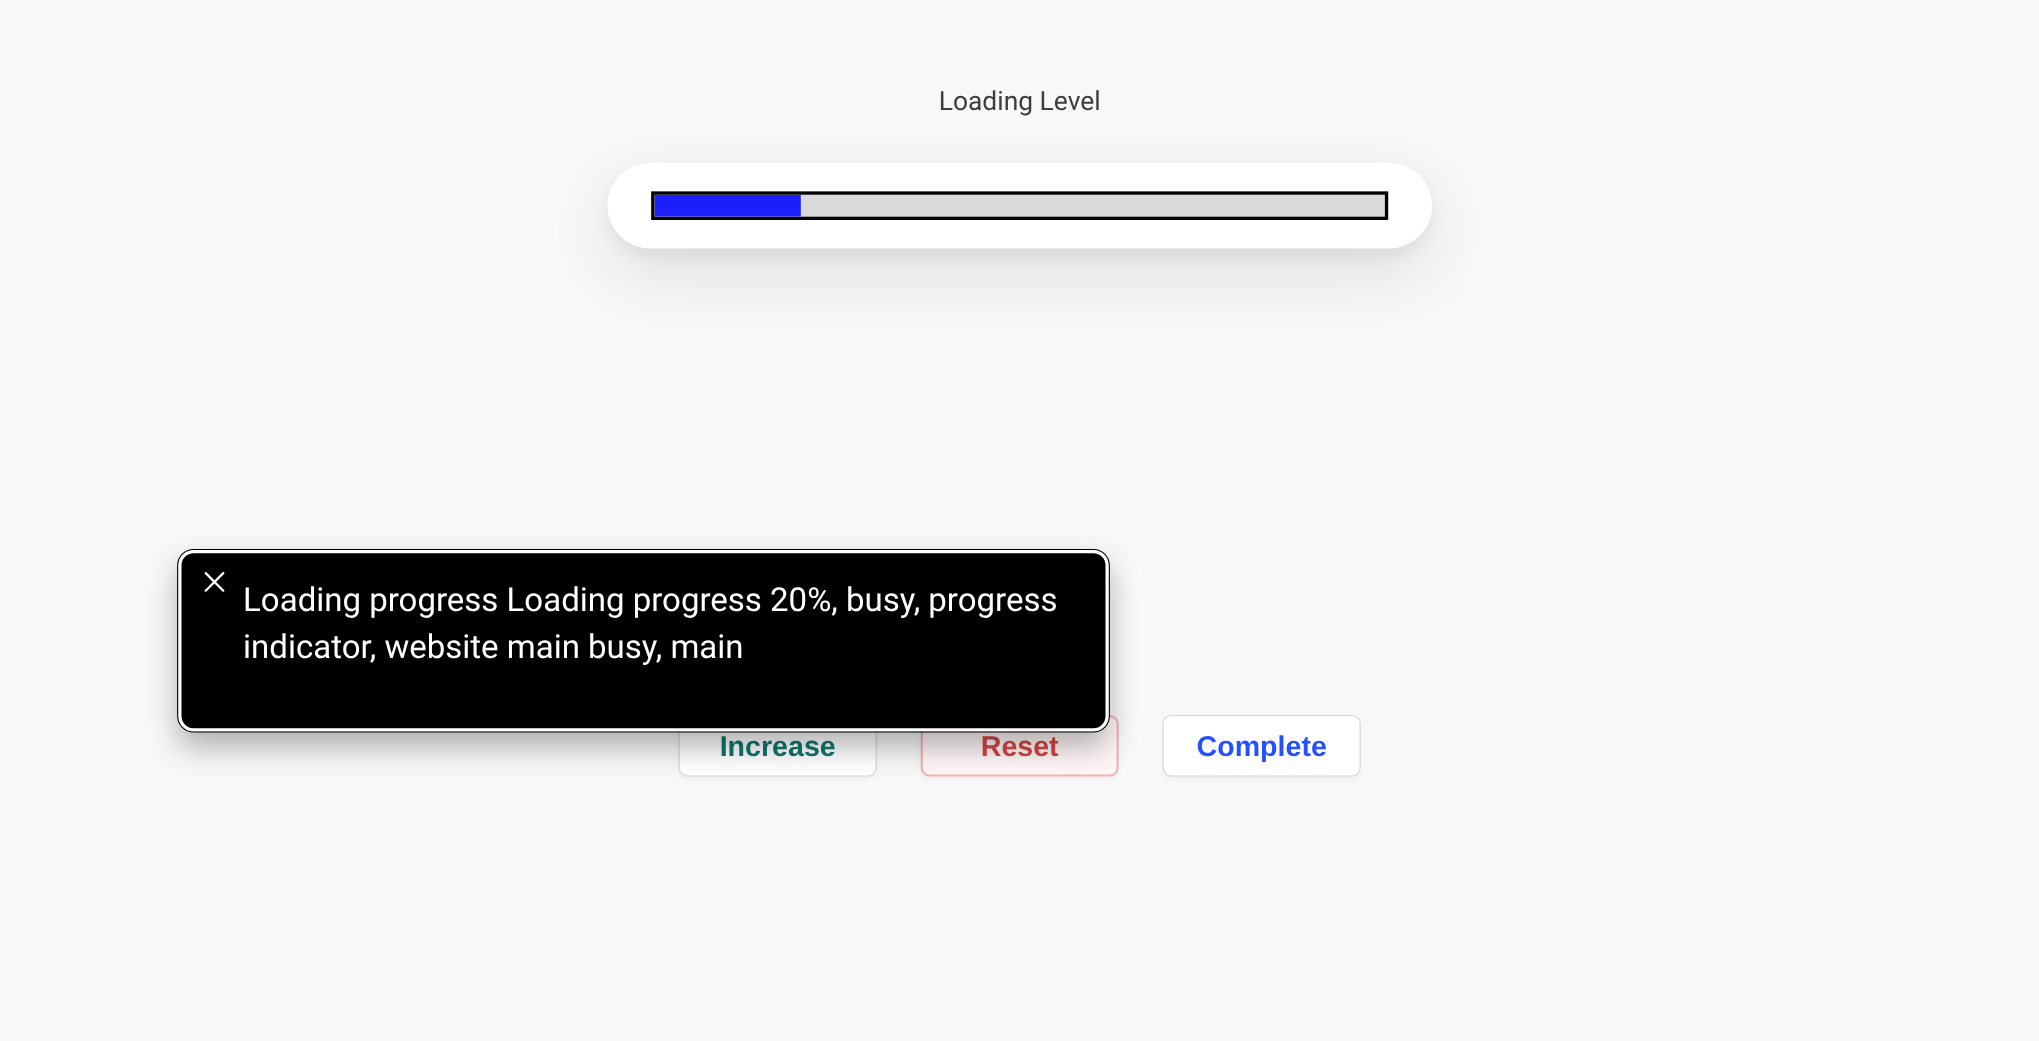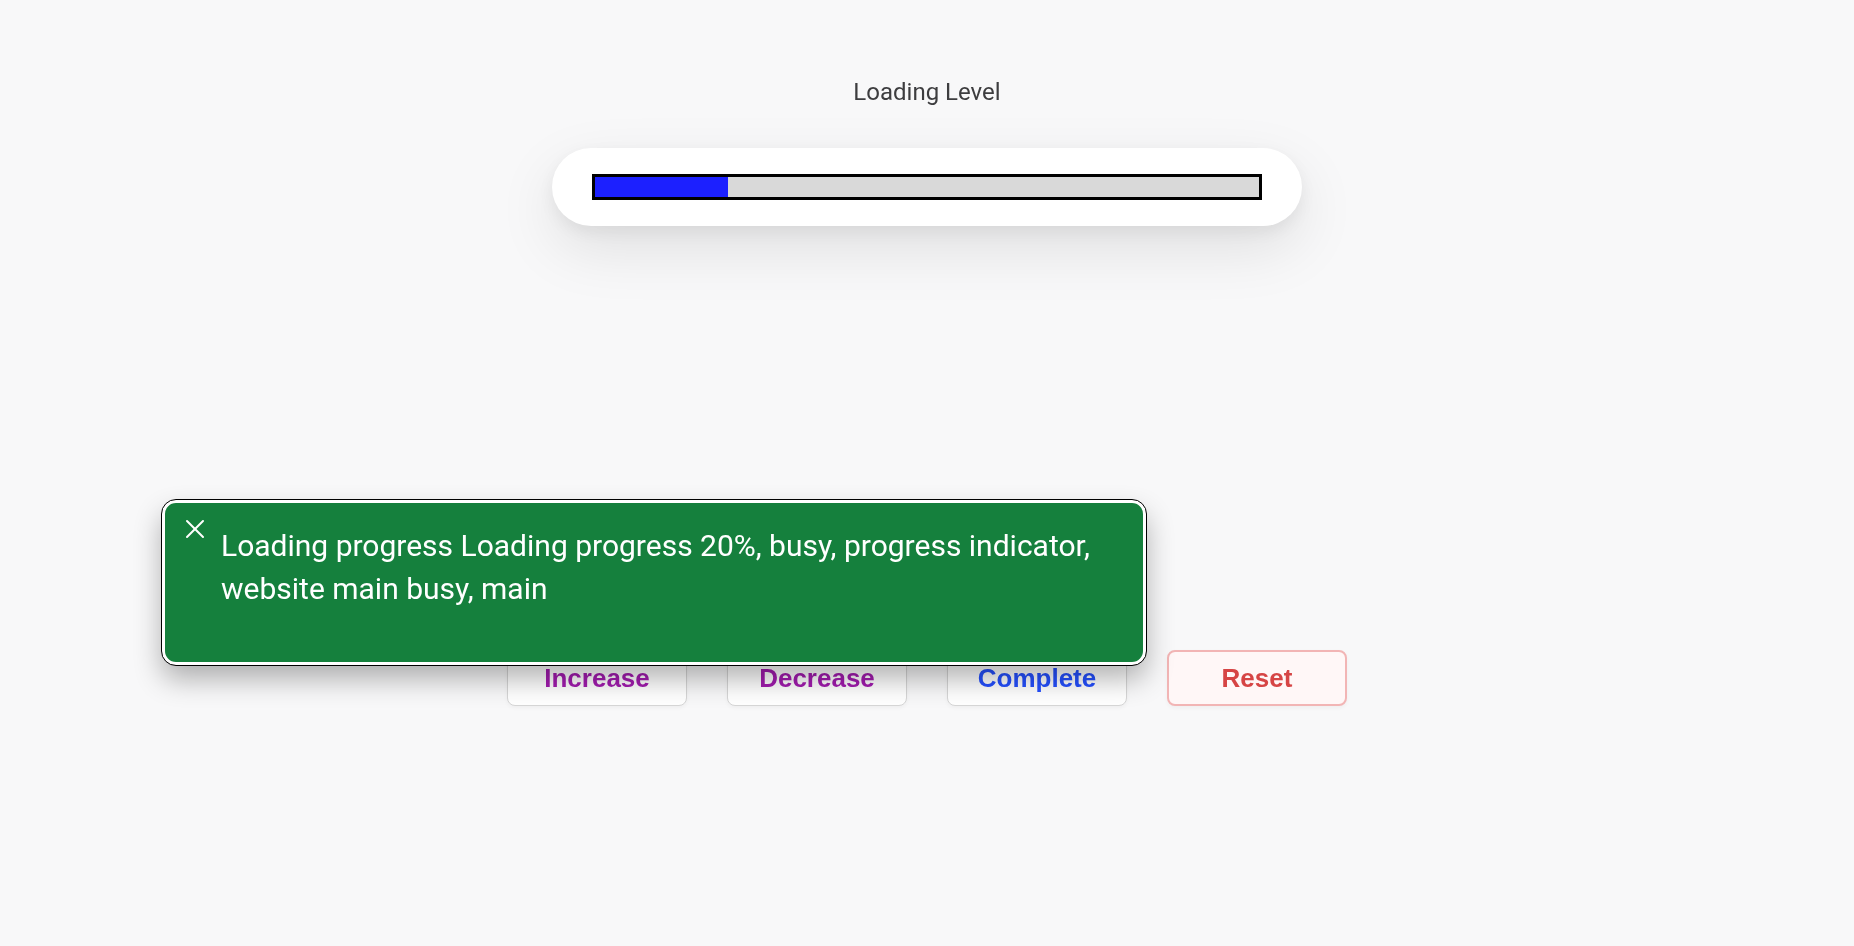--- a/index.html
+++ b/index.html
@@ -65,37 +65,37 @@
     gap: 40px;
   }
   .btn {
     min-width: 180px;
     height: 56px;
     border-radius: 8px;
     border: 1px solid #d6d6d6;
     background: #ffffff;
     font-size: 26px;
     font-weight: 700;
-    color: #a21caf;
+    color: #0f766e;
     display: flex;
     align-items: center;
     justify-content: center;
     padding: 0 28px;
     cursor: pointer;
     box-shadow: 0 2px 4px rgba(0,0,0,0.04);
   }
   .btn.complete { color: #2550ff; }
   .btn.reset { color: #d64545; border: 2px solid #f2b5b5; background: #fff7f7; }
 
   .tooltip {
     position: absolute;
     top: 500px;
     left: 162px;
-    width: 984px;
-    background: #15803d;
+    width: 846px;
+    background: #000000;
     color: #ffffff;
     border: 3px solid #ffffff;
     outline: 1px solid #000000;
     border-radius: 14px;
     padding: 22px 28px 52px 56px;
     box-shadow: 0 14px 28px rgba(0,0,0,0.30);
     font-size: 30px;
     line-height: 1.42;
     z-index: 50;
   }
@@ -116,23 +116,22 @@
 <div class="heading">Loading Level</div>
 
 <div class="progress-card">
   <div class="progress-track">
     <div class="progress-fill" style="width:20%; background:#1c20ff;"></div>
   </div>
 </div>
 
 <div class="buttons-row">
   <button class="btn">Increase</button>
-  <button class="btn">Decrease</button>
+  <button class="btn reset">Reset</button>
   <button class="btn complete">Complete</button>
-  <button class="btn reset">Reset</button>
 </div>
 
 <div class="tooltip">
   <span class="close">
     <svg viewBox="0 0 24 24" aria-hidden="true">
       <line x1="4" y1="4" x2="20" y2="20" stroke="white" stroke-width="2" stroke-linecap="round"></line>
       <line x1="20" y1="4" x2="4" y2="20" stroke="white" stroke-width="2" stroke-linecap="round"></line>
     </svg>
   </span>
   <span>Loading progress Loading progress 20%, busy, progress indicator, website main busy, main</span>

